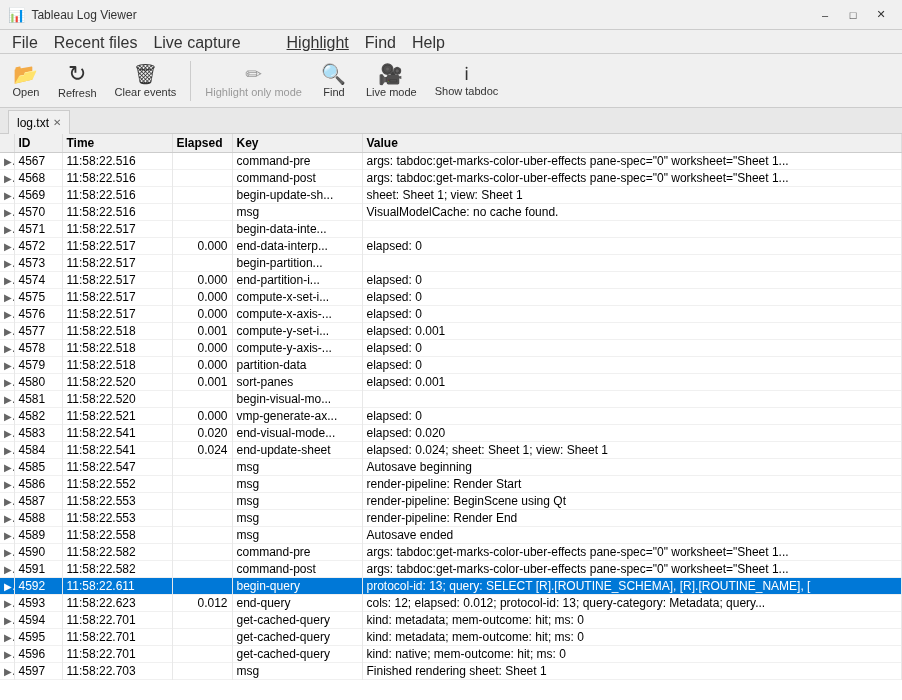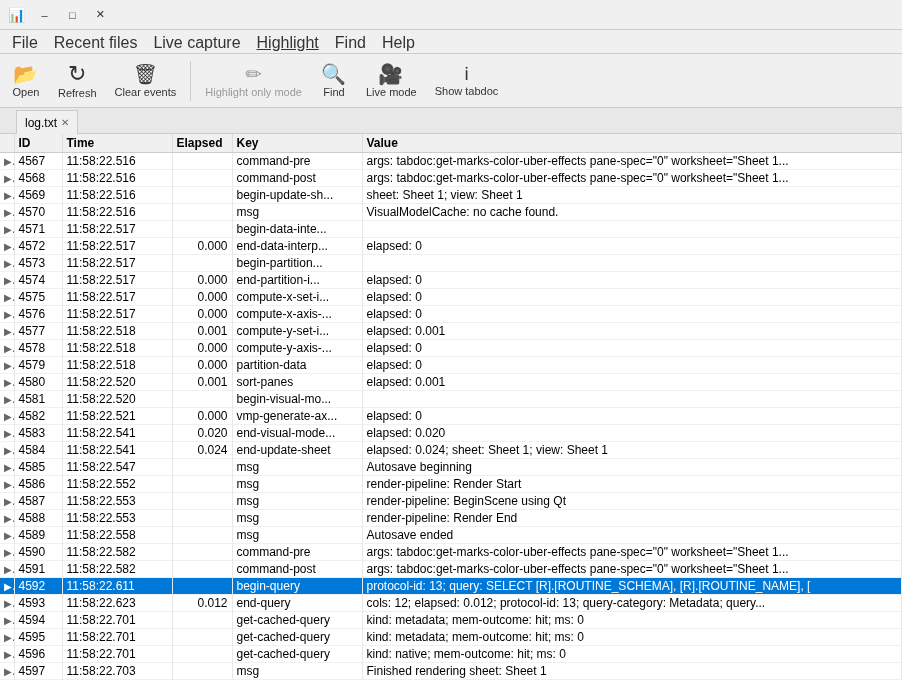--- a/index.html
+++ b/index.html
@@ -30,21 +30,21 @@
       padding: 2px 4px;
       border-bottom: 1px solid #ccc;
       height: 24px;
     }
     .menu-item {
       padding: 2px 8px;
       cursor: pointer;
       font-size: 16px;
       color: #333;
     }
-    .menu-item.underline { text-decoration: underline; }
+    .menu-item.underline { text-decoration: underline; margin-left: 30px; }
 
     
     .toolbar {
       display: flex;
       align-items: center;
       background: #f0f0f0;
       padding: 2px 4px;
       border-bottom: 1px solid #ccc;
       height: 54px;
       gap: 2px;
@@ -66,21 +66,21 @@
     }
     .toolbar-btn.disabled { color: #999; cursor: default; }
     .toolbar-icon { font-size: 20px; line-height: 1; }
     .toolbar-sep { width: 1px; height: 40px; background: #ccc; margin: 0 4px; }
 
     
     .tab-bar {
       display: flex;
       background: #e8e8e8;
       border-bottom: 1px solid #ccc;
-      padding: 2px 16px 0;
+      padding: 2px 8px 0;
       height: 26px;
     }
     .tab {
       display: flex;
       align-items: center;
       padding: 2px 8px;
       background: #f0f0f0;
       border: 1px solid #ccc;
       border-bottom: none;
       cursor: pointer;
@@ -146,20 +146,21 @@
     
     .log-container::-webkit-scrollbar { width: 16px; }
     .log-container::-webkit-scrollbar-track { background: #f0f0f0; }
     .log-container::-webkit-scrollbar-thumb { background: #c0c0c0; border: 2px solid #f0f0f0; }
   </style>
 </head>
 <body>
 
 <div class="title-bar">
   <span class="title-bar-icon">📊</span>
+  <span class="title-bar-title">Tableau Log Viewer</span>
   <div class="title-bar-controls">
     <button class="title-bar-btn">–</button>
     <button class="title-bar-btn">□</button>
     <button class="title-bar-btn close">✕</button>
   </div>
 </div>
 
 <div class="menu-bar">
   <span class="menu-item">File</span>
   <span class="menu-item">Recent files</span>

